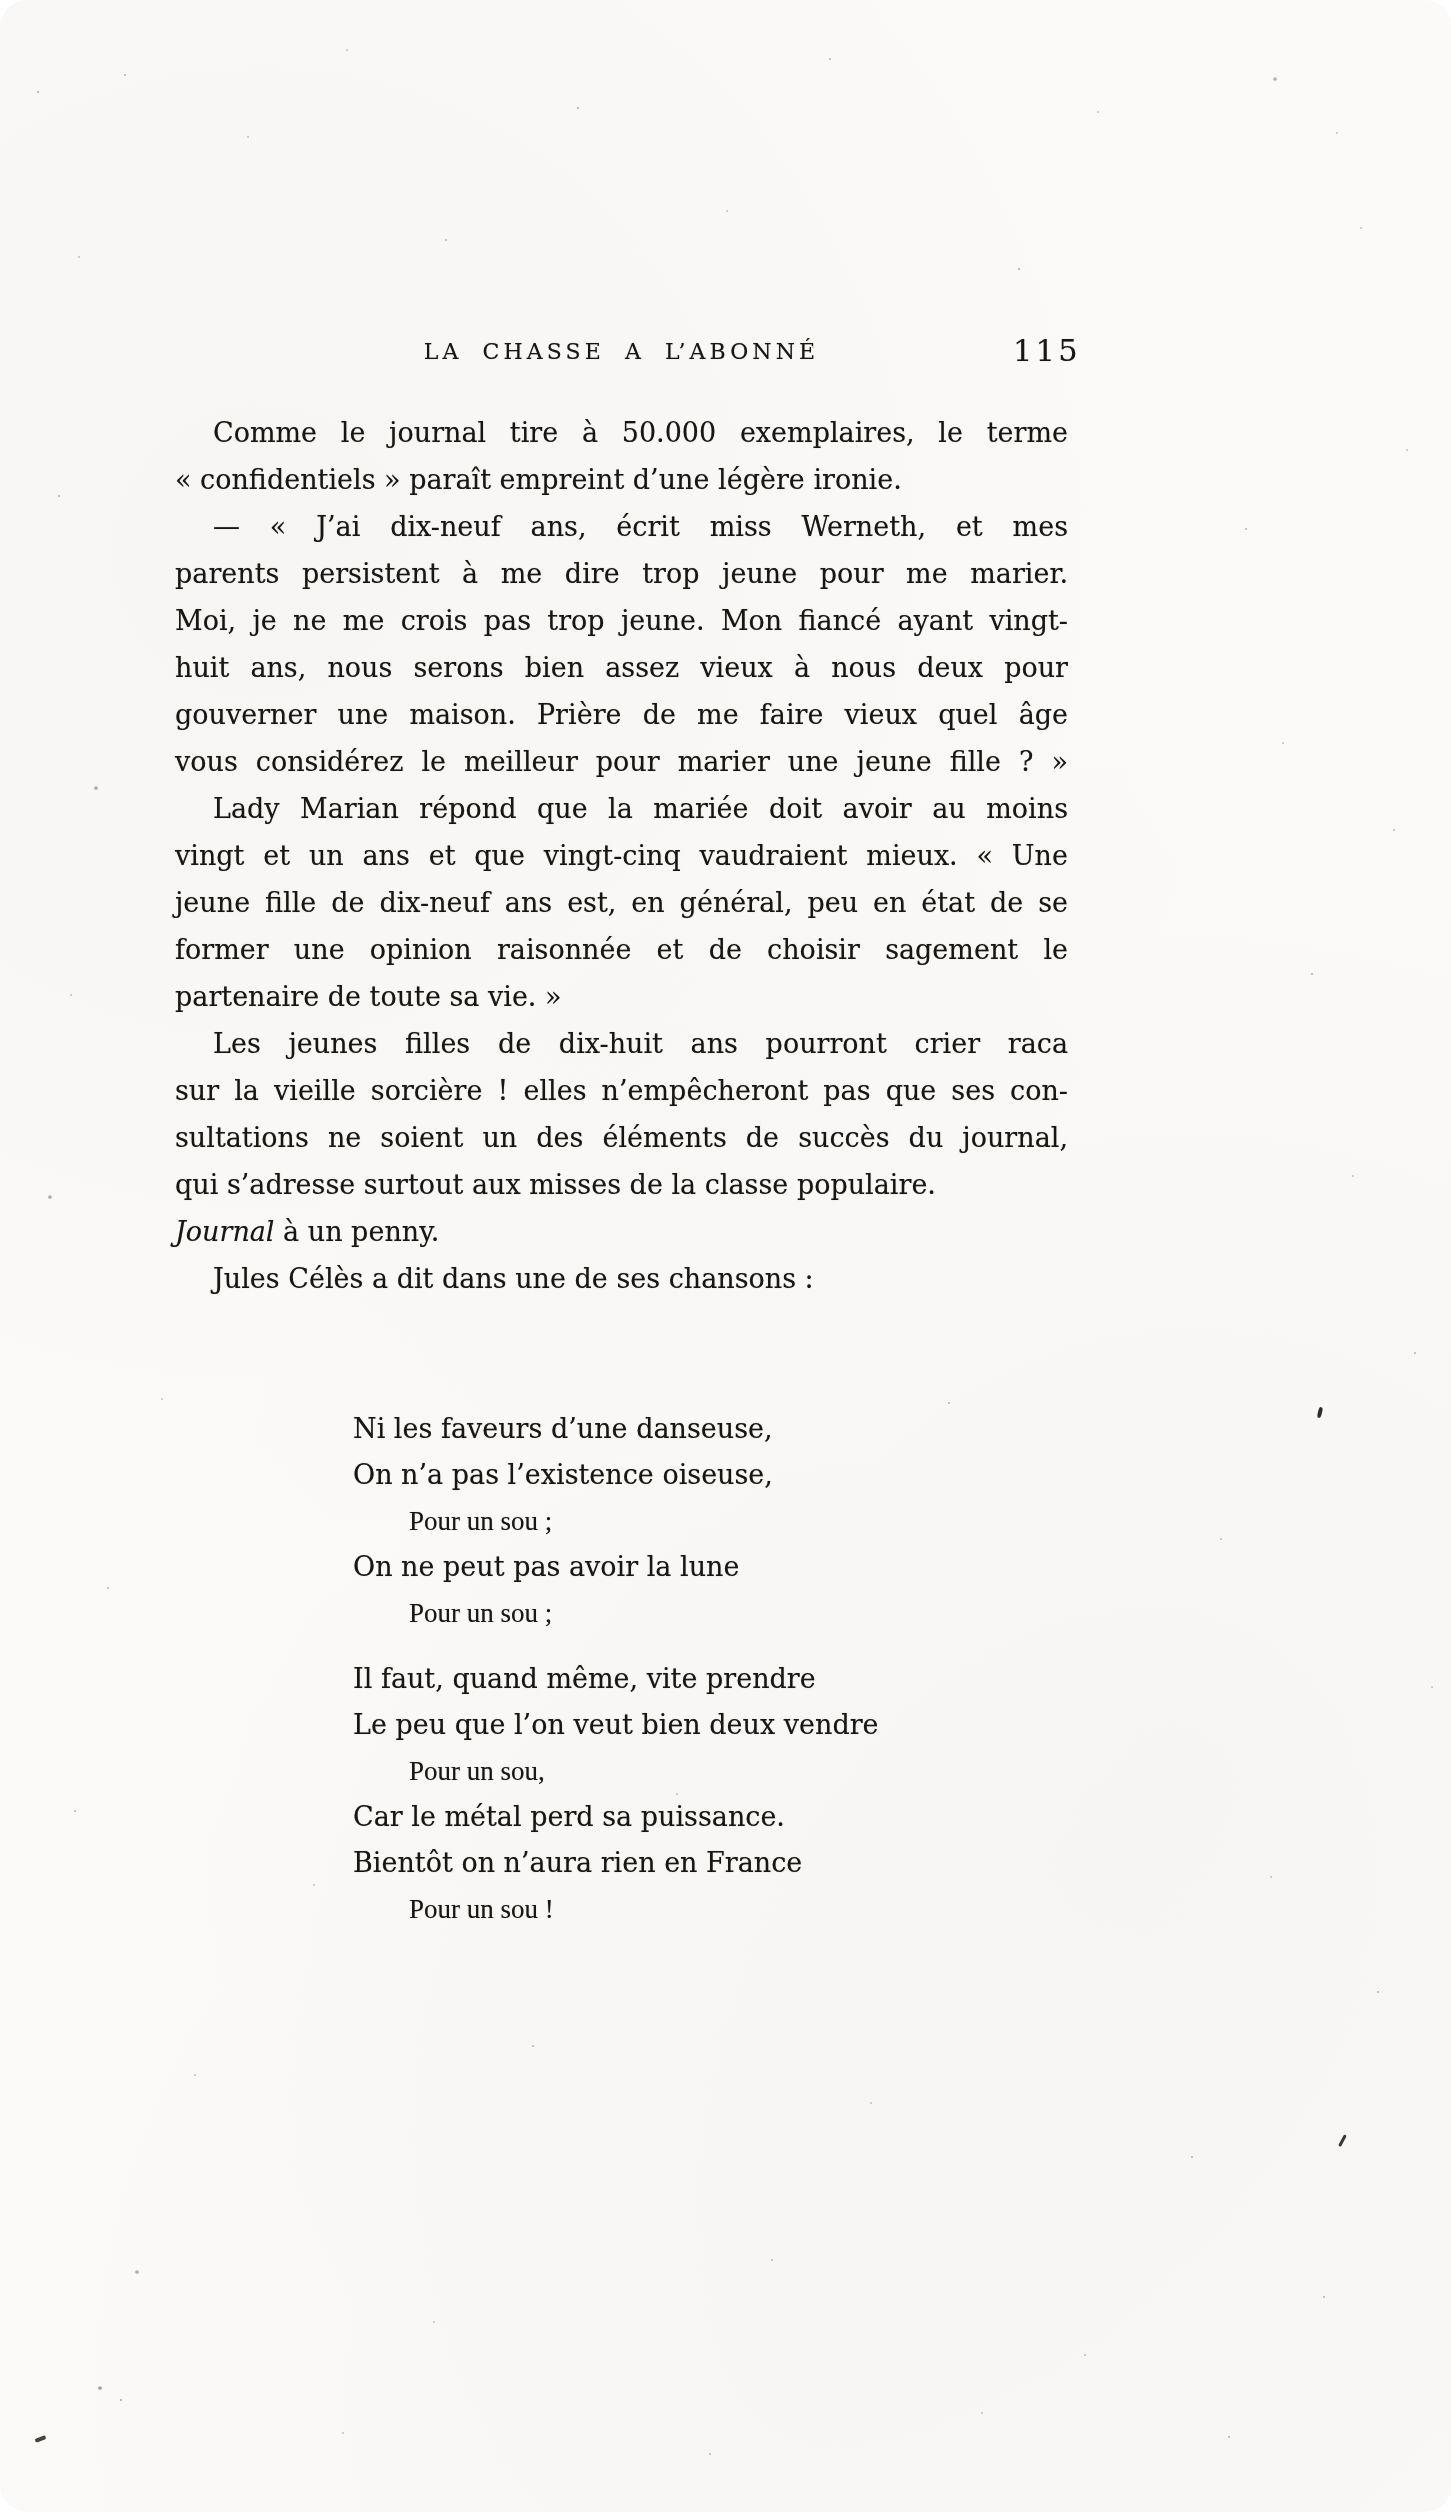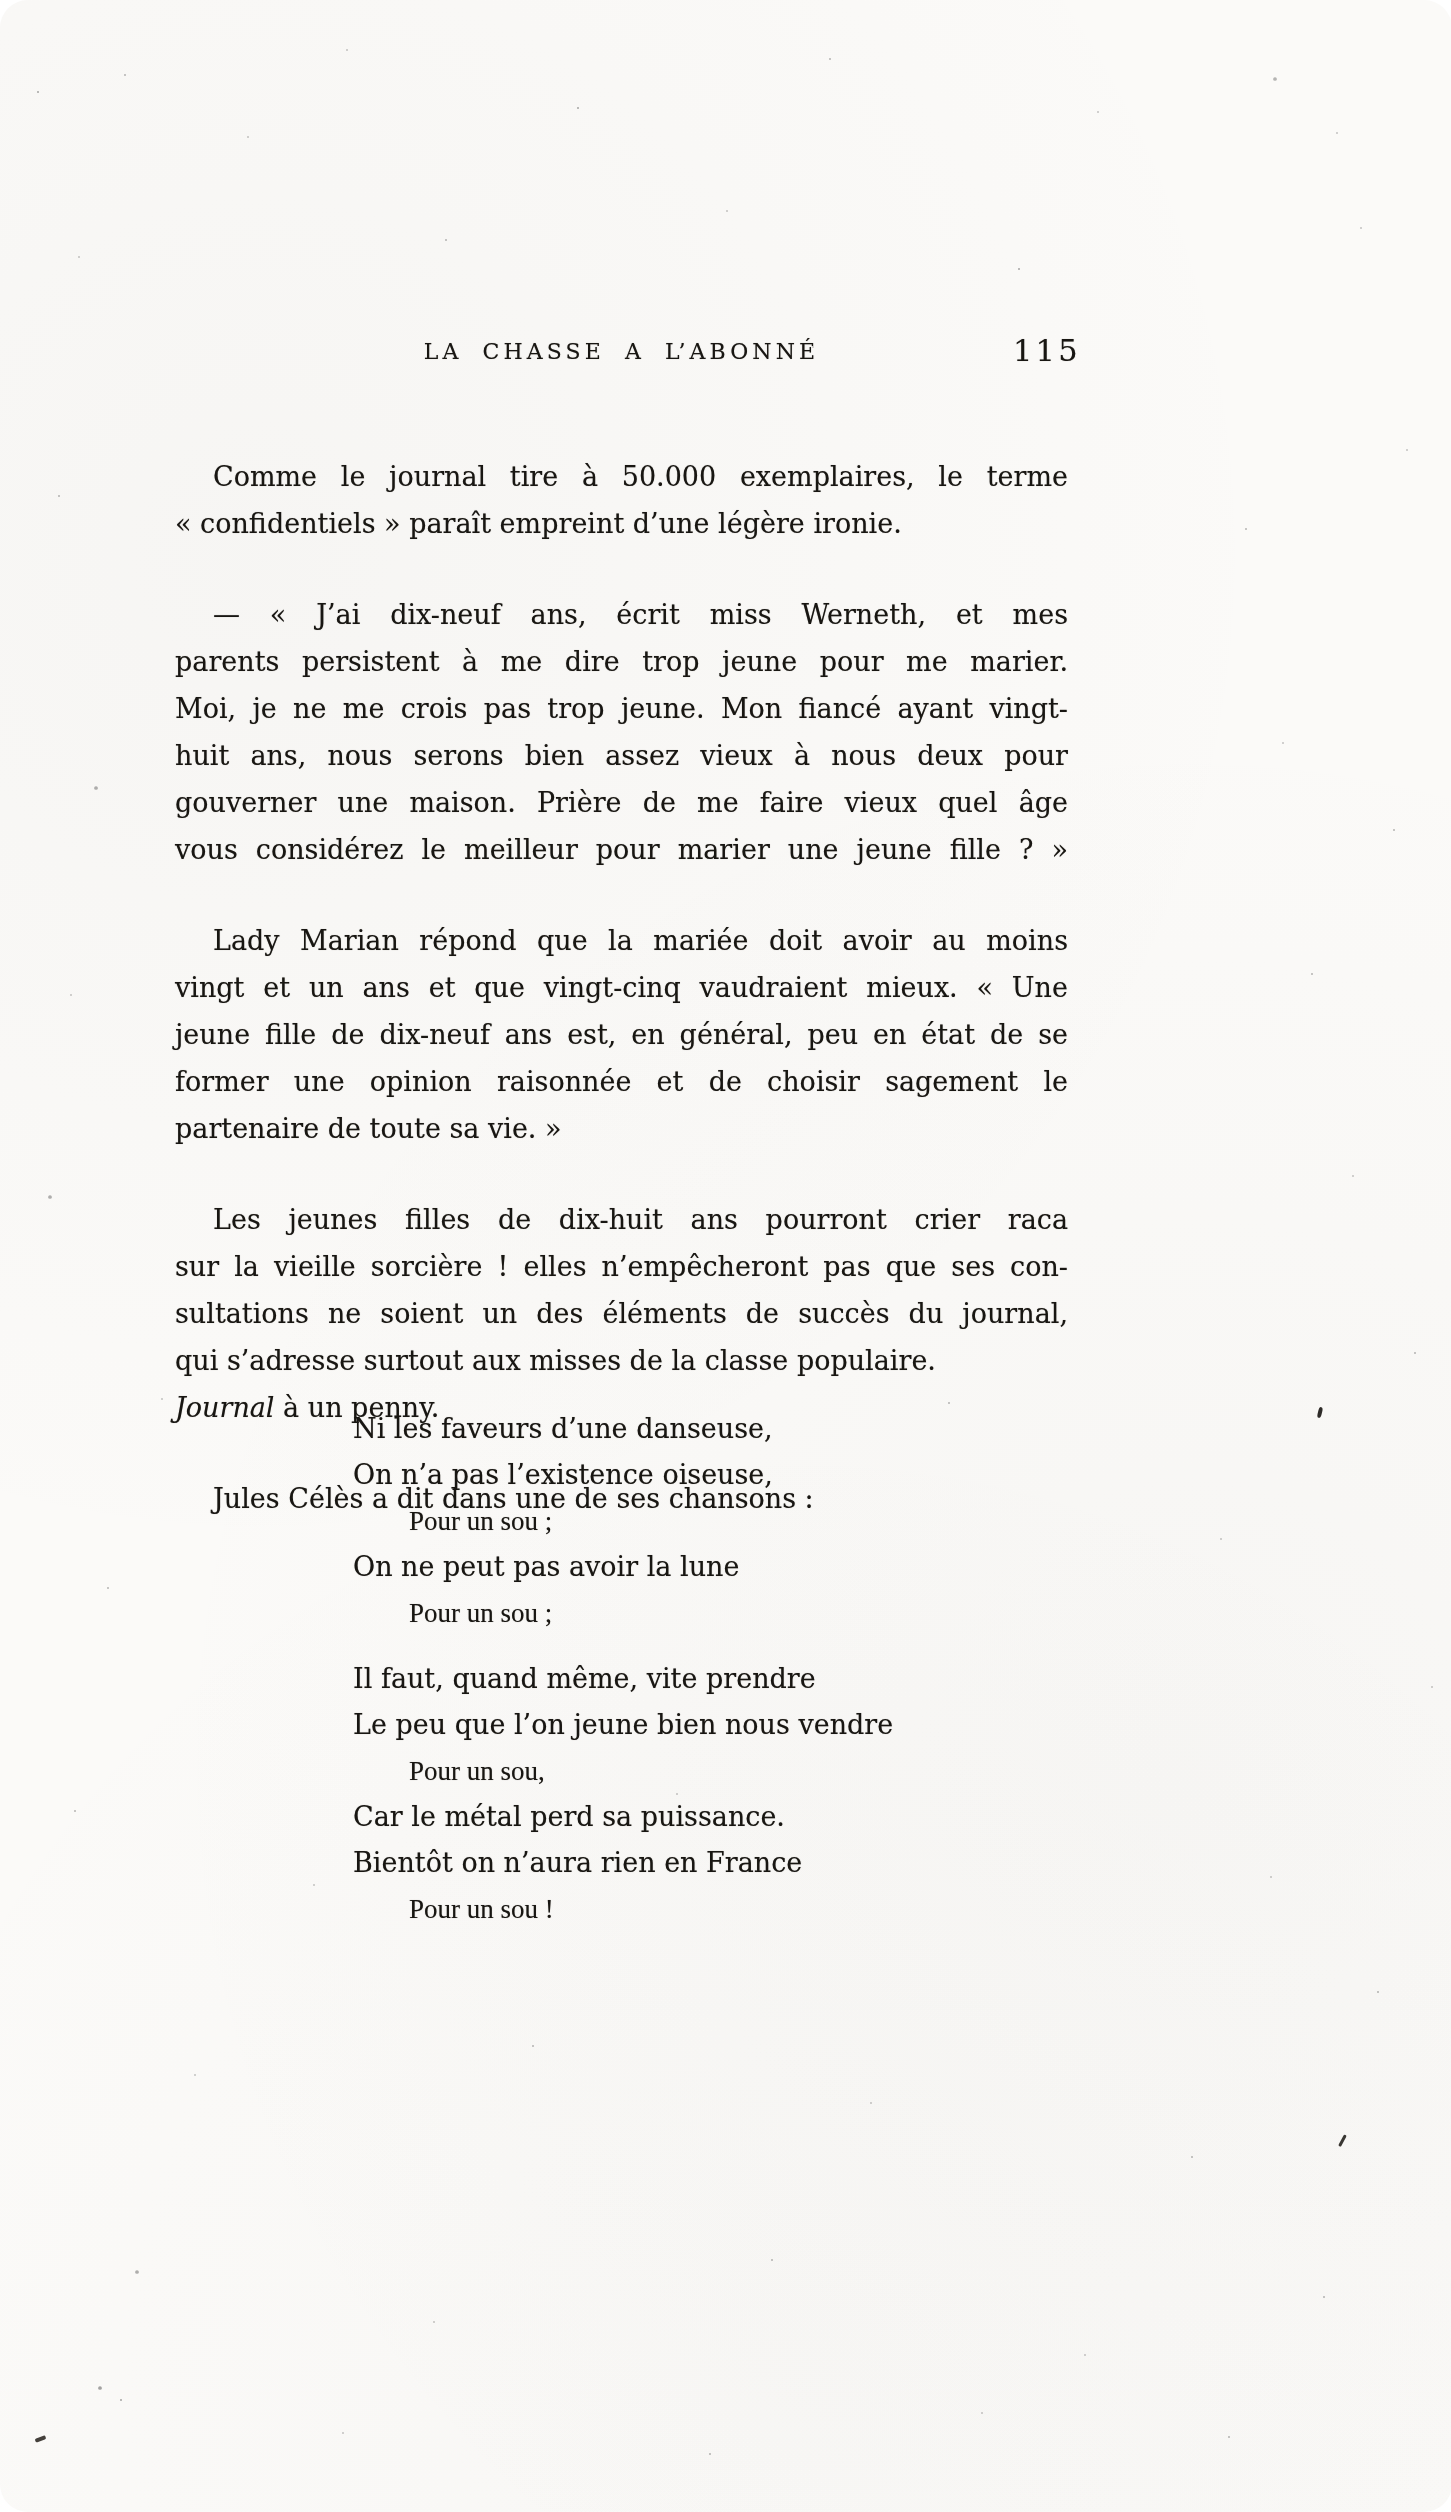--- a/index.html
+++ b/index.html
@@ -60,21 +60,21 @@
   .line {
     height: 47px;
     line-height: 47px;
     white-space: nowrap;
   }
   .j {
     white-space: normal;
     text-align: justify;
     text-align-last: justify;
   }
-  .indent { text-indent: 38px; margin-top: 44px; }
+  .indent { text-indent: 38px; }
   .it { font-style: italic; }
 
   
   .poem {
     position: absolute;
     top: 1406px;
     left: 353px;
     font-size: 27px;
   }
   .poem .pline {
@@ -188,21 +188,21 @@
   <section class="poem">
     <div class="stanza">
       <div class="pline">Ni les faveurs d’une danseuse,</div>
       <div class="pline">On n’a pas l’existence oiseuse,</div>
       <div class="pline refrain">Pour un sou ;</div>
       <div class="pline">On ne peut pas avoir la lune</div>
       <div class="pline refrain">Pour un sou ;</div>
     </div>
     <div class="stanza stanza-2">
       <div class="pline">Il faut, quand même, vite prendre</div>
-      <div class="pline">Le peu que l’on jeune bien nous vendre</div>
+      <div class="pline">Le peu que l’on veut bien deux vendre</div>
       <div class="pline refrain">Pour un sou,</div>
       <div class="pline">Car le métal perd sa puissance.</div>
       <div class="pline">Bientôt on n’aura rien en France</div>
       <div class="pline refrain">Pour un sou !</div>
     </div>
   </section>
 
   <div class="specks"></div>
   <div class="mark-apostrophe"></div>
   <div class="mark-slash"></div>

